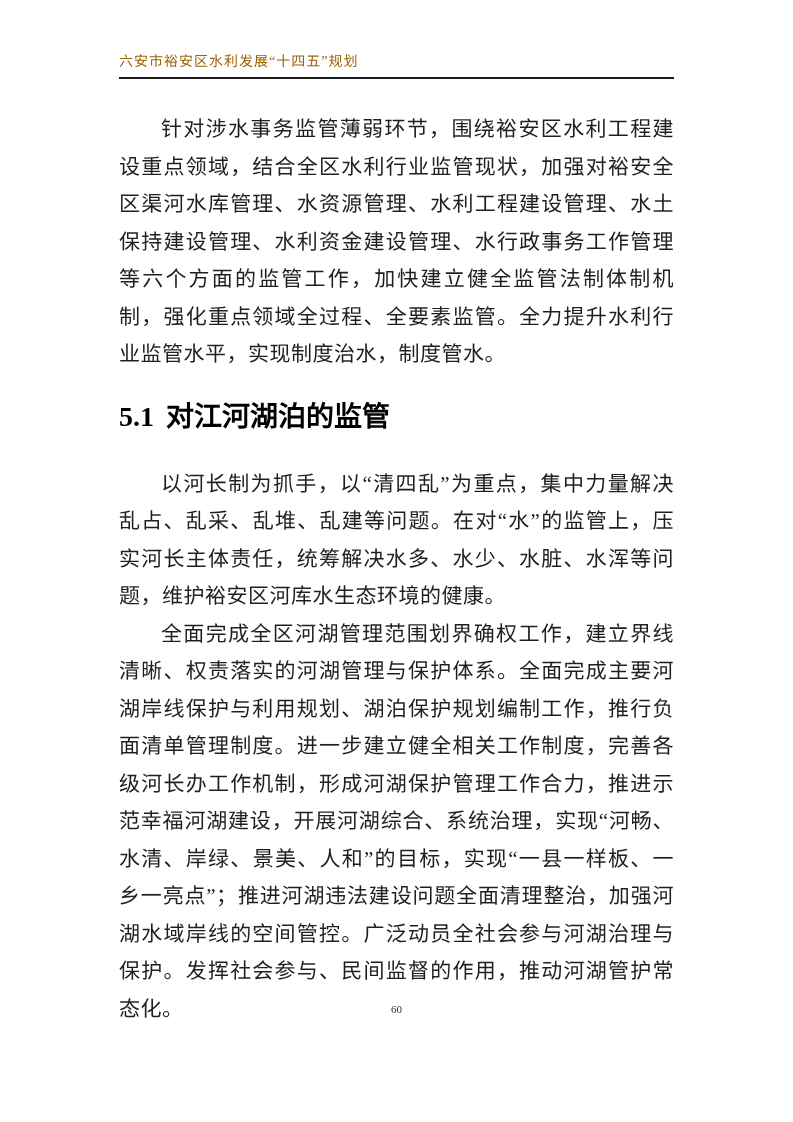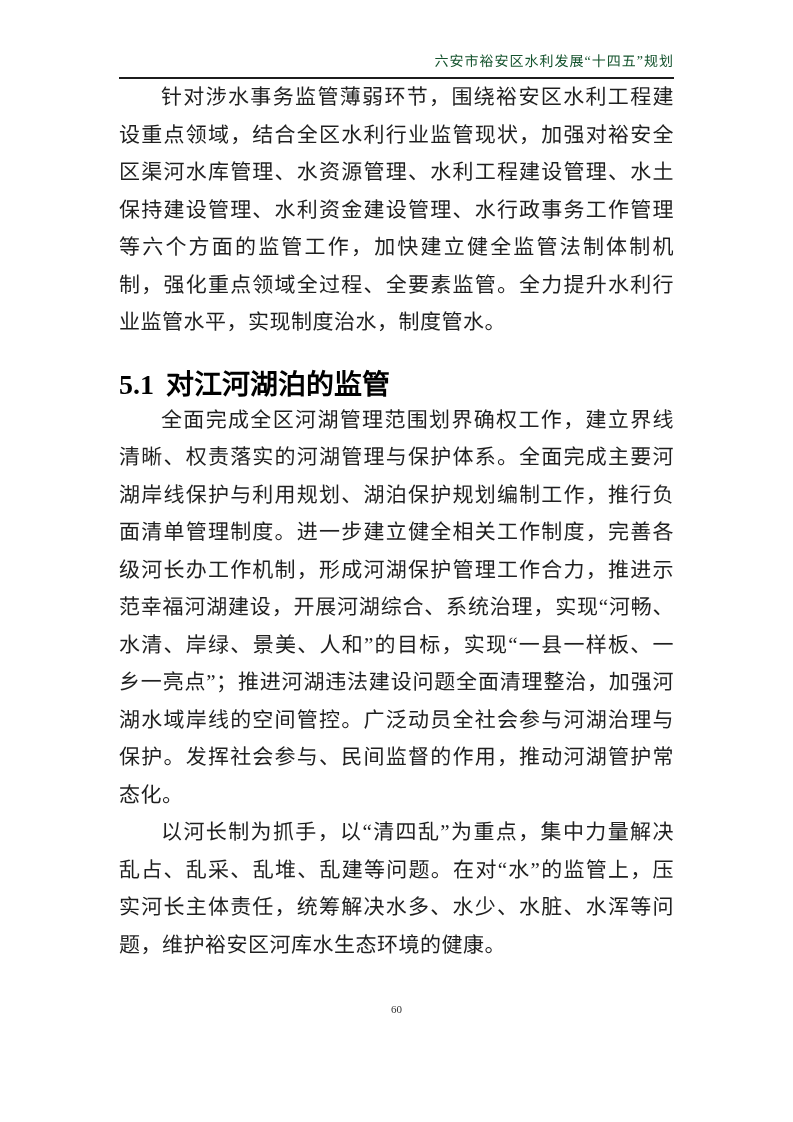--- a/index.html
+++ b/index.html
@@ -14,42 +14,43 @@
     margin: 0 auto;
     background: #ffffff;
     color: #1a1a1a;
     overflow: hidden;
   }
   .content {
     padding: 50px 119px 0 119px;
   }
   
   .doc-header {
-    text-align: right;
+    text-align: left;
     font-size: 14px;
     letter-spacing: 1px;
-    color: #14532d;
+    color: #a16207;
     padding-bottom: 7px;
     border-bottom: 2px solid #1c1c1c;
   }
   
   .chapter-title {
     margin-top: 40px;
     text-align: center;
     font-size: 28px;
     font-weight: bold;
     color: #000000;
     letter-spacing: 1px;
     white-space: nowrap;
   }
   .chapter-title .chapter-num {
     margin-right: 26px;
   }
   
   .para {
+    margin-top: 32px;
     font-size: 21px;
     line-height: 37.5px;
     text-align: justify;
     text-justify: inter-character;
     text-indent: 2em;
     color: #1f1f1f;
     letter-spacing: 0.5px;
   }
   .para + .para {
     margin-top: 0;
@@ -85,20 +86,20 @@
 
     <div class="doc-header">六安市裕安区水利发展“十四五”规划</div>
 
 
     <p class="para">针对涉水事务监管薄弱环节，围绕裕安区水利工程建设重点领域，结合全区水利行业监管现状，加强对裕安全区渠河水库管理、水资源管理、水利工程建设管理、水土保持建设管理、水利资金建设管理、水行政事务工作管理等六个方面的监管工作，加快建立健全监管法制体制机制，强化重点领域全过程、全要素监管。全力提升水利行业监管水平，实现制度治水，制度管水。</p>
 
     <h2 class="section-heading">
       <span class="section-num">5.1</span><span>对江河湖泊的监管</span>
     </h2>
 
+    <p class="para">以河长制为抓手，以“清四乱”为重点，集中力量解决乱占、乱采、乱堆、乱建等问题。在对“水”的监管上，压实河长主体责任，统筹解决水多、水少、水脏、水浑等问题，维护裕安区河库水生态环境的健康。</p>
+
     <p class="para">全面完成全区河湖管理范围划界确权工作，建立界线清晰、权责落实的河湖管理与保护体系。全面完成主要河湖岸线保护与利用规划、湖泊保护规划编制工作，推行负面清单管理制度。进一步建立健全相关工作制度，完善各级河长办工作机制，形成河湖保护管理工作合力，推进示范幸福河湖建设，开展河湖综合、系统治理，实现“河畅、水清、岸绿、景美、人和”的目标，实现“一县一样板、一乡一亮点”；推进河湖违法建设问题全面清理整治，加强河湖水域岸线的空间管控。广泛动员全社会参与河湖治理与保护。发挥社会参与、民间监督的作用，推动河湖管护常态化。</p>
-
-    <p class="para">以河长制为抓手，以“清四乱”为重点，集中力量解决乱占、乱采、乱堆、乱建等问题。在对“水”的监管上，压实河长主体责任，统筹解决水多、水少、水脏、水浑等问题，维护裕安区河库水生态环境的健康。</p>
 
   </div>
 
   <div class="doc-footer">60</div>
 </div>
 
 </body></html>

